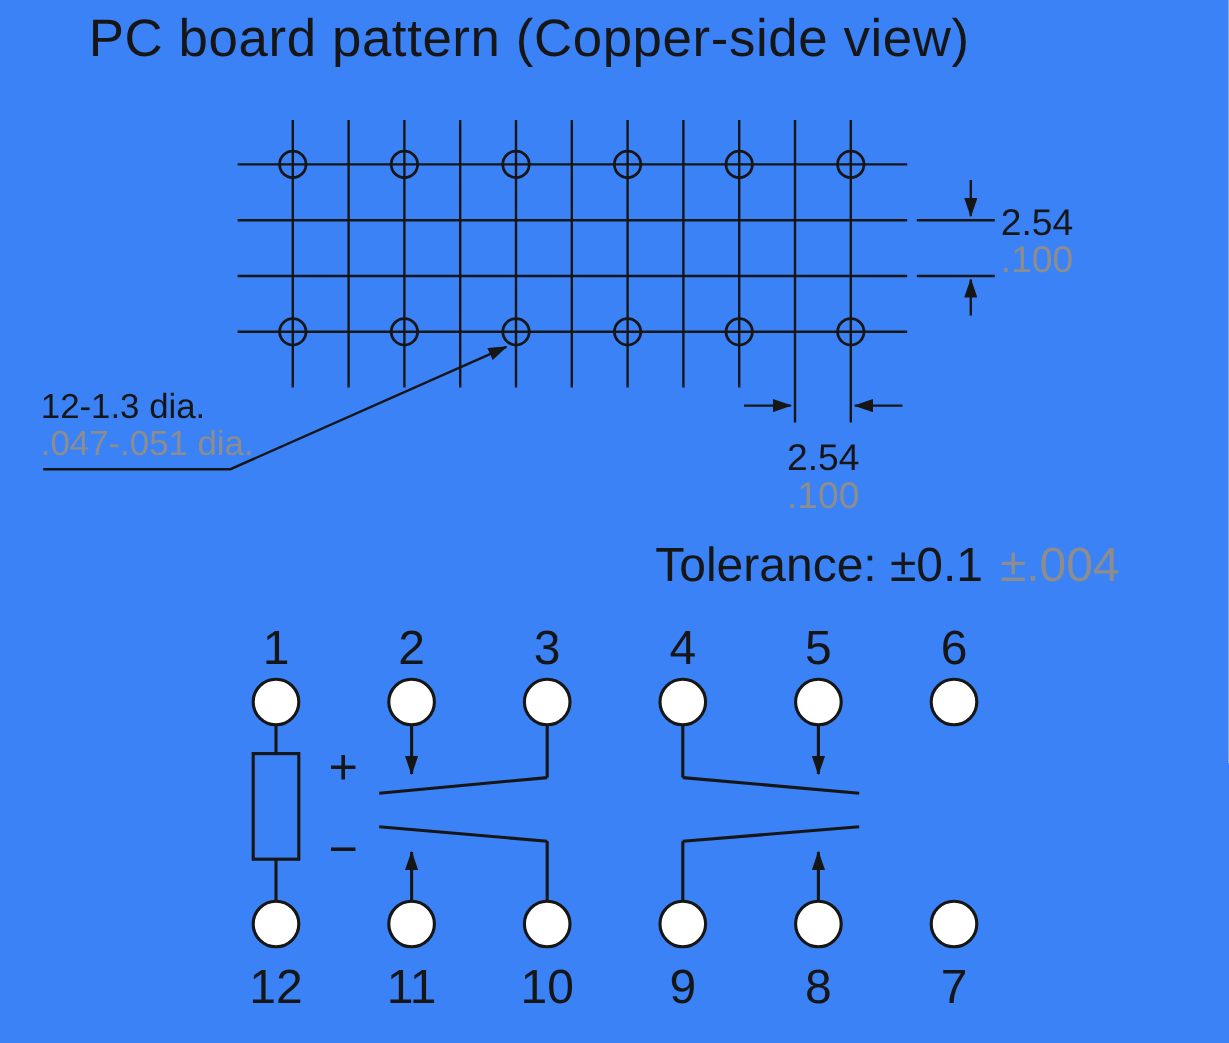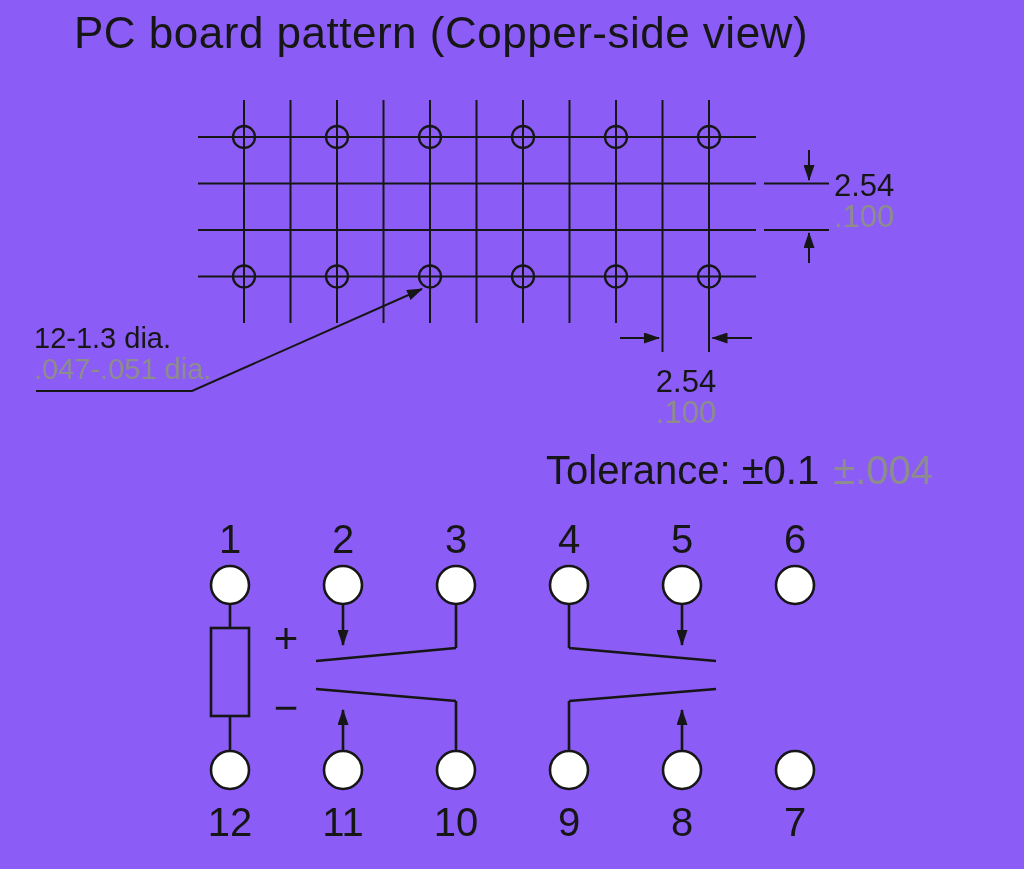--- a/index.html
+++ b/index.html
@@ -1,19 +1,19 @@
 <!DOCTYPE html>
 <html><head>
 <meta charset="utf-8">
 <style>
   html,body{margin:0;padding:0;background:#ffffff;}
   .page{
     position:relative;
     width:1024px;height:869px;
-    background:#8b5cf6;
+    background:#3b82f6;
     font-family:"Liberation Sans", sans-serif;
     overflow:hidden;
   }
   .title{
     position:absolute;
     left:74px;top:8px;
     font-size:44px;
     color:#161616;
     white-space:nowrap;
     letter-spacing:0.5px;

